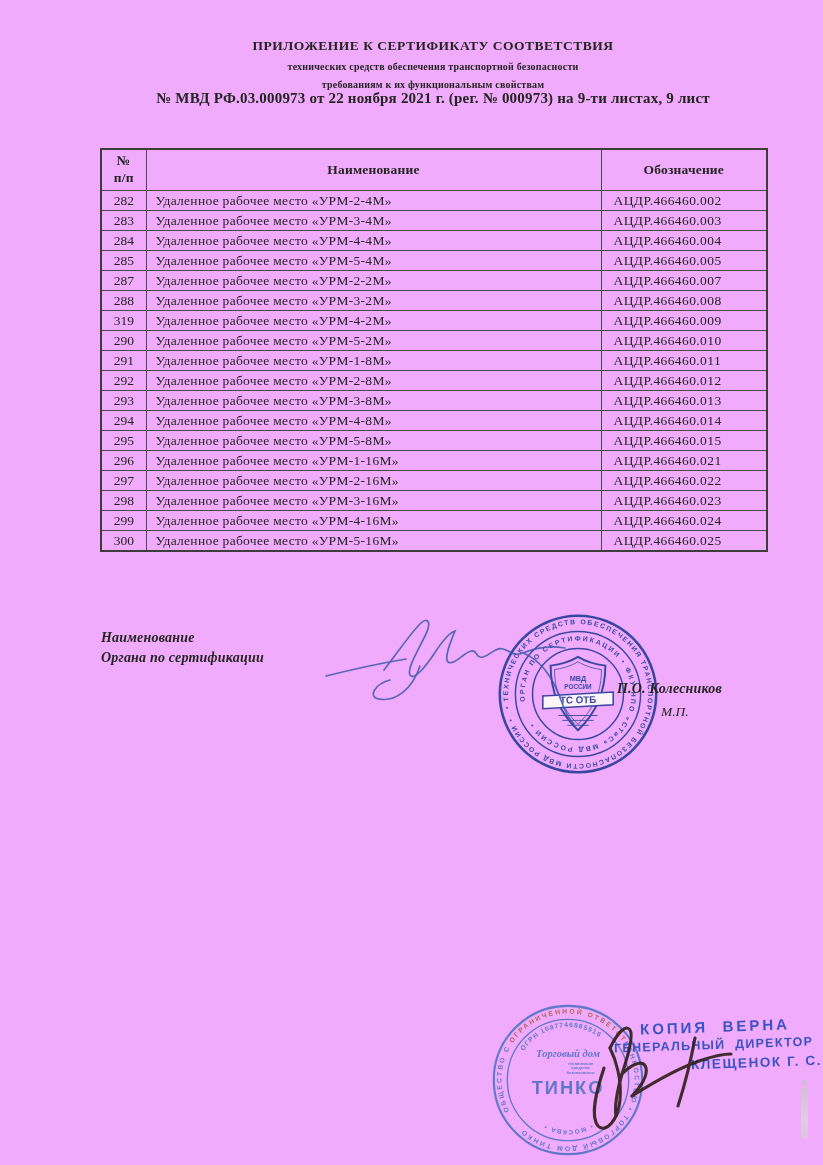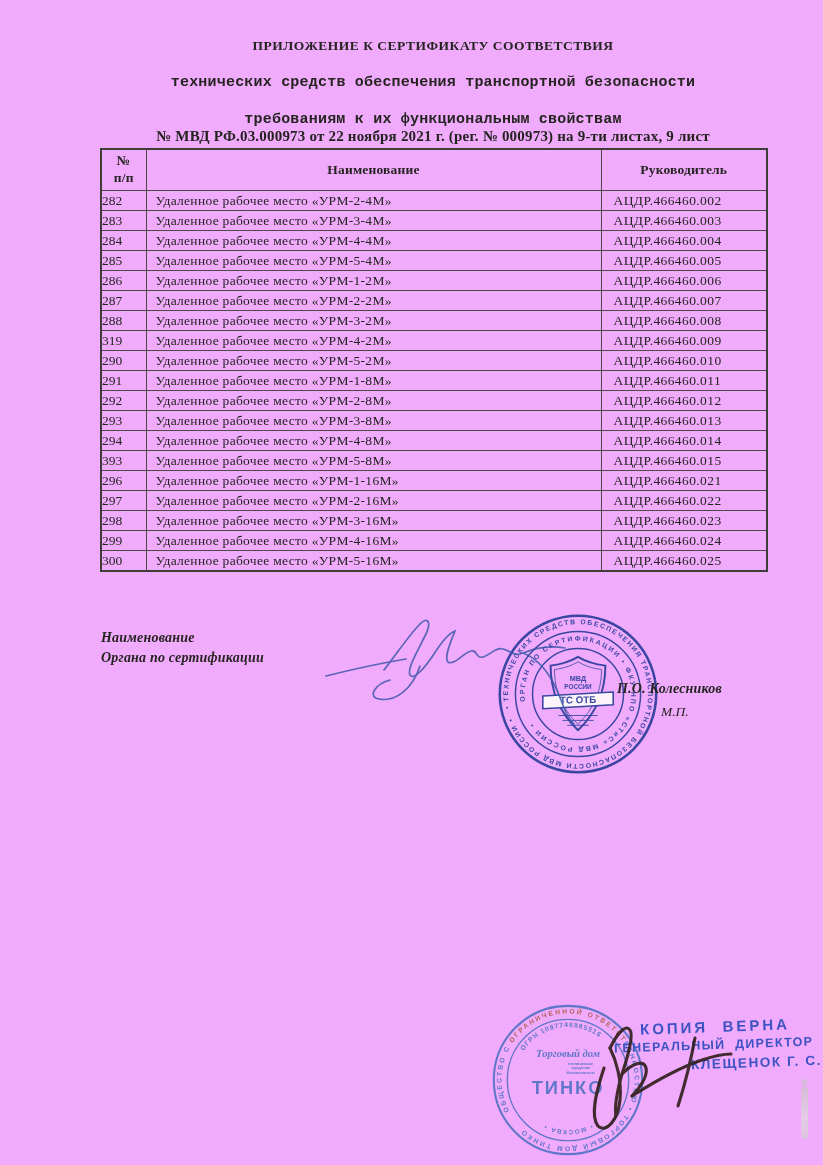--- a/index.html
+++ b/index.html
@@ -4,39 +4,39 @@
 <style>
   html,body { margin:0; padding:0; background:#e8e8e6; }
   .page {
     position:relative; width:823px; height:1165px; margin:0 auto;
     background:#f0abfc; overflow:hidden;
     font-family:"Liberation Serif", serif; color:#262421;padding-left:38px;
   }
   
   .doc-header { position:absolute; top:38px; left:100px; width:666px; text-align:center; }
   .t1 { font-size:13.5px; font-weight:bold; letter-spacing:0.5px; }
-  .t2 { font-size:15px; font-weight:bold; margin-top:20px; letter-spacing:0.2px;font-family:Liberation Mono, monospace; }
+  .t2 { font-size:10px; font-weight:bold; margin-top:7px; letter-spacing:0.2px; }
   .cert { font-size:15px; font-weight:bold; letter-spacing:0.2px; }
   
   table.items {
     position:absolute; top:148px; left:100px; width:666px;
     border-collapse:collapse; table-layout:fixed;
     font-size:13.5px;
   }
   table.items col.w-num { width:45px; }
   table.items col.w-name { width:455px; }
   table.items col.w-code { width:166px; }
   table.items th, table.items td { border:1px solid #4c4a45; }
   table.items { border:2px solid #3f3d39; }
   table.items thead th {
     height:38px; font-weight:bold; text-align:center; vertical-align:middle;
     line-height:1.25; letter-spacing:0.2px;
   }
   table.items tbody td { height:19px; line-height:19px; padding:0; white-space:nowrap; overflow:hidden; }
-  td.c-num  { text-align:left; }
+  td.c-num  { text-align:center; }
   td.c-name { padding-left:9px !important; letter-spacing:0.3px; }
   td.c-code { padding-left:12px !important; letter-spacing:0.4px; }
   
   .role { position:absolute; left:101px; top:628px; font-weight:bold; font-style:italic;
           font-size:14px; line-height:20px; letter-spacing:0.2px; z-index:4; }
   .signer-name { position:absolute; left:617px; top:644px; font-weight:bold; font-style:italic;
           font-size:14px; letter-spacing:0.2px; z-index:4;margin-top:37px; }
   .seal-mark { position:absolute; left:661px; top:704px; font-style:italic; font-size:13.5px; z-index:4; }
   
   .mvd-stamp   { position:absolute; left:490px; top:606px; z-index:1; }
@@ -72,21 +72,21 @@
         <col class="w-name">
         <col class="w-code">
       </colgroup>
     <thead>
       <tr>
         <th>
           <div>№</div>
           <div>п/п</div>
         </th>
         <th>Наименование</th>
-        <th>Руководитель</th>
+        <th>Обозначение</th>
       </tr>
     </thead>
     <tbody>
 
         <tr>
           <td class="c-num">282</td>
           <td class="c-name">Удаленное рабочее место «УРМ-2-4М»</td>
           <td class="c-code">АЦДР.466460.002</td>
         </tr>
 
@@ -101,25 +101,20 @@
           <td class="c-name">Удаленное рабочее место «УРМ-4-4М»</td>
           <td class="c-code">АЦДР.466460.004</td>
         </tr>
 
         <tr>
           <td class="c-num">285</td>
           <td class="c-name">Удаленное рабочее место «УРМ-5-4М»</td>
           <td class="c-code">АЦДР.466460.005</td>
         </tr>
 
-        <tr>
-          <td class="c-num">286</td>
-          <td class="c-name">Удаленное рабочее место «УРМ-1-2М»</td>
-          <td class="c-code">АЦДР.466460.006</td>
-        </tr>
 
         <tr>
           <td class="c-num">287</td>
           <td class="c-name">Удаленное рабочее место «УРМ-2-2М»</td>
           <td class="c-code">АЦДР.466460.007</td>
         </tr>
 
         <tr>
           <td class="c-num">288</td>
           <td class="c-name">Удаленное рабочее место «УРМ-3-2М»</td>
@@ -156,21 +151,21 @@
           <td class="c-code">АЦДР.466460.013</td>
         </tr>
 
         <tr>
           <td class="c-num">294</td>
           <td class="c-name">Удаленное рабочее место «УРМ-4-8М»</td>
           <td class="c-code">АЦДР.466460.014</td>
         </tr>
 
         <tr>
-          <td class="c-num">393</td>
+          <td class="c-num">295</td>
           <td class="c-name">Удаленное рабочее место «УРМ-5-8М»</td>
           <td class="c-code">АЦДР.466460.015</td>
         </tr>
 
         <tr>
           <td class="c-num">296</td>
           <td class="c-name">Удаленное рабочее место «УРМ-1-16М»</td>
           <td class="c-code">АЦДР.466460.021</td>
         </tr>
 

